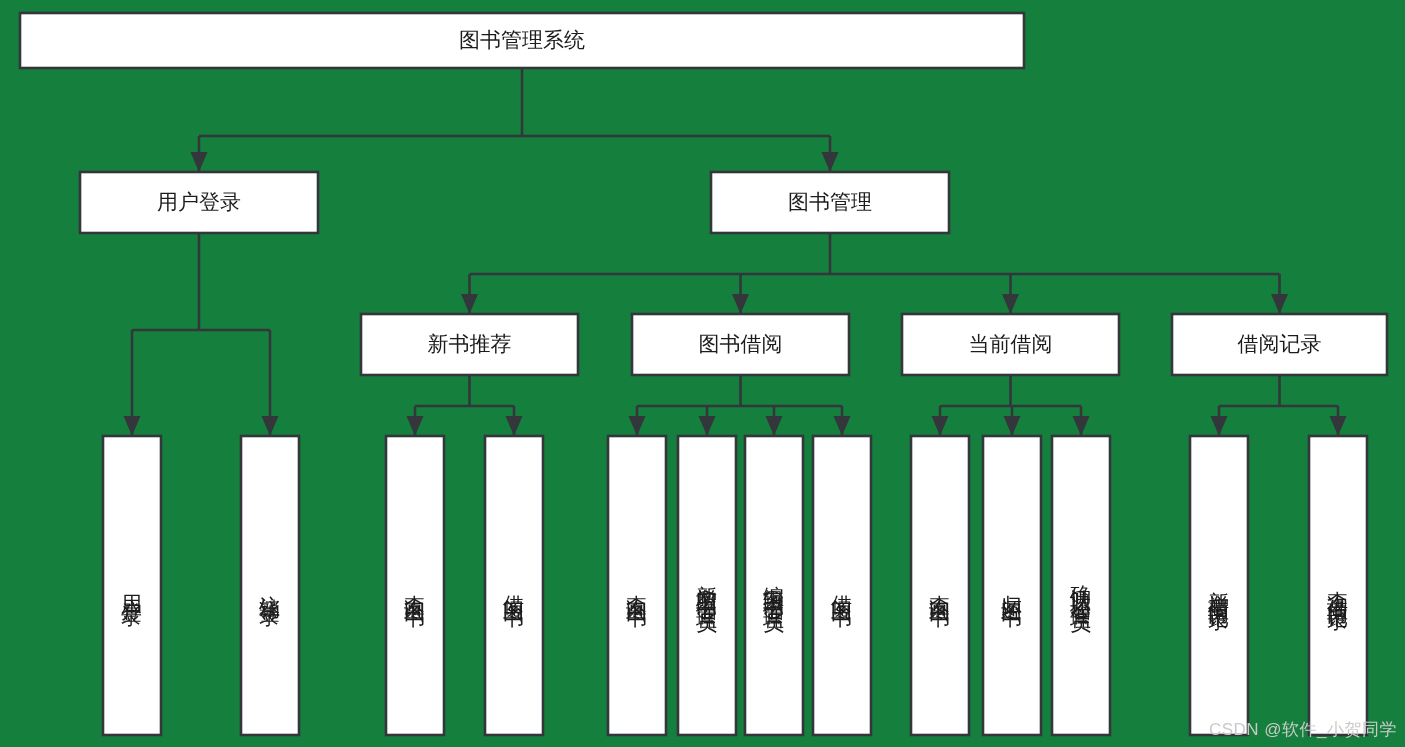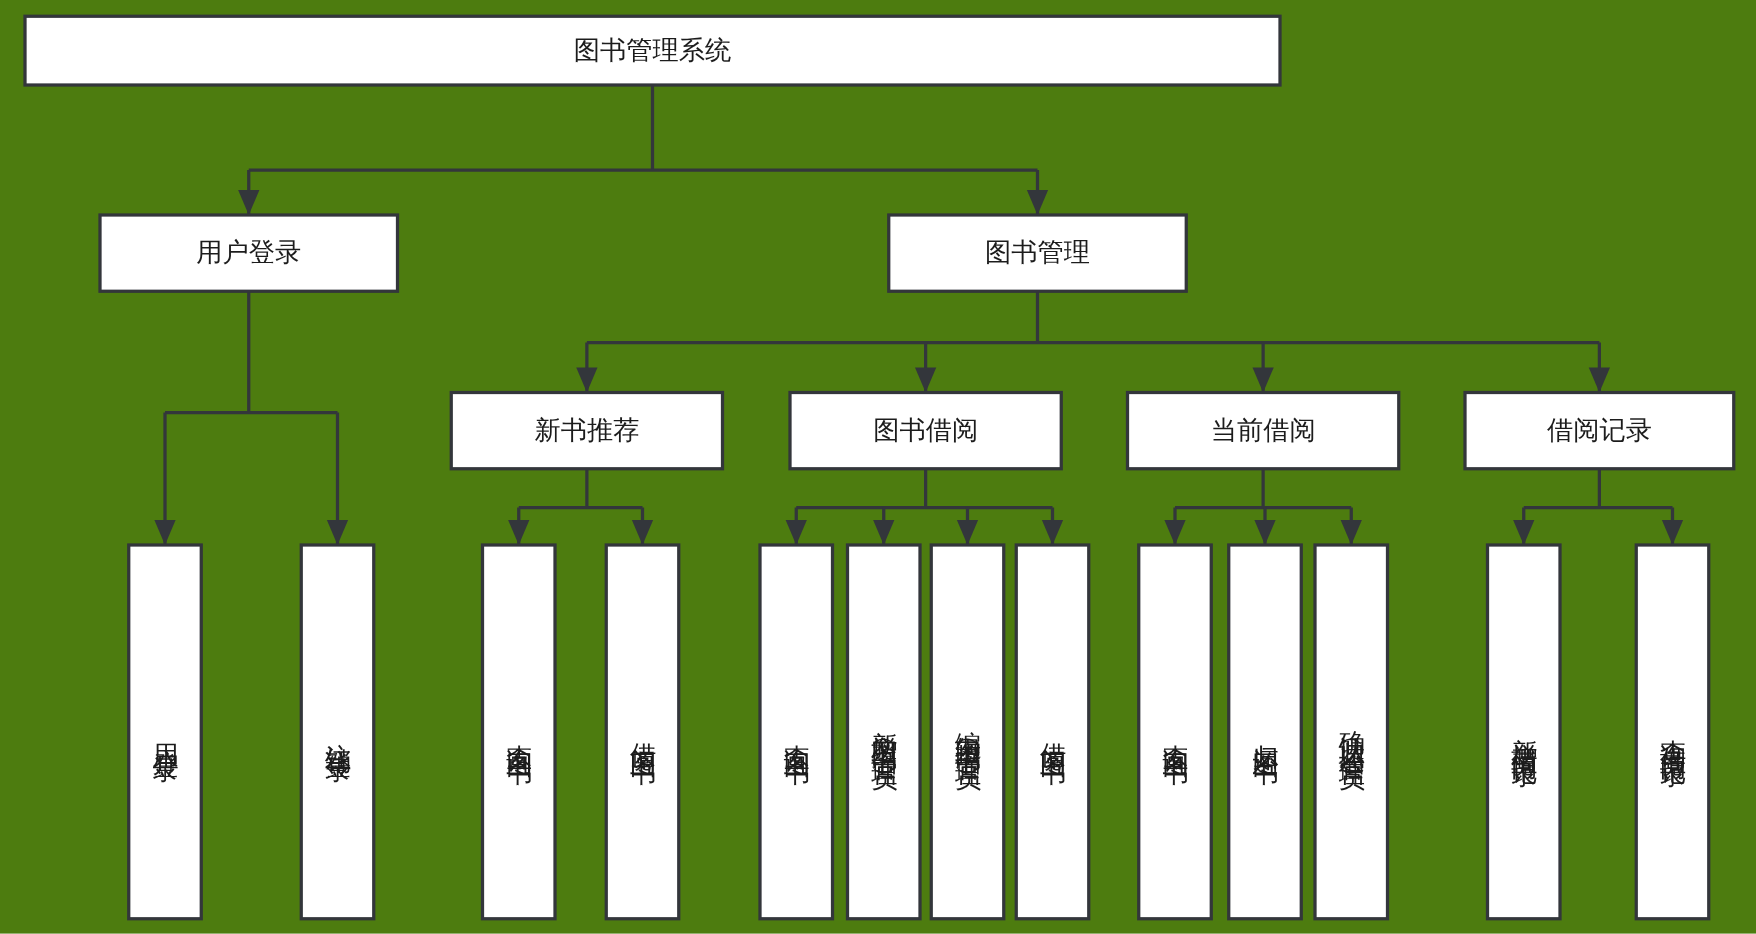--- a/index.html
+++ b/index.html
@@ -7,21 +7,21 @@
     padding: 0;
     background: #ffffff;
   }
   body {
     font-family: "Liberation Sans", "DejaVu Sans", sans-serif;
   }
   #diagram-root {
     position: relative;
     width: 1405px;
     height: 747px;
-    background: #4d7c0f;
+    background: #15803d;
     overflow: hidden;
   }
   svg#tree-svg {
     position: absolute;
     top: 0;
     left: 0;
     width: 1405px;
     height: 747px;
   }
   .node-box {
@@ -216,13 +216,14 @@
       <div class="leaf-label-wrap" style="left: 678px; top: 436px; width: 58px; height: 299px;">新增图书（管理员）</div>
       <div class="leaf-label-wrap" style="left: 745px; top: 436px; width: 58px; height: 299px;">编辑图书（管理员）</div>
       <div class="leaf-label-wrap" style="left: 813px; top: 436px; width: 58px; height: 299px;">借阅图书</div>
       <div class="leaf-label-wrap" style="left: 911px; top: 436px; width: 58px; height: 299px;">查询图书</div>
       <div class="leaf-label-wrap" style="left: 983px; top: 436px; width: 58px; height: 299px;">归还图书</div>
       <div class="leaf-label-wrap" style="left: 1052px; top: 436px; width: 58px; height: 299px;">确认归还（管理员）</div>
       <div class="leaf-label-wrap" style="left: 1190px; top: 436px; width: 58px; height: 299px;">新增借阅记录</div>
       <div class="leaf-label-wrap" style="left: 1309px; top: 436px; width: 58px; height: 299px;">查询借阅记录</div>
     </div>
 
+  <div class="watermark">CSDN @软件_小贺同学</div>
 </div>
 
 </body></html>

